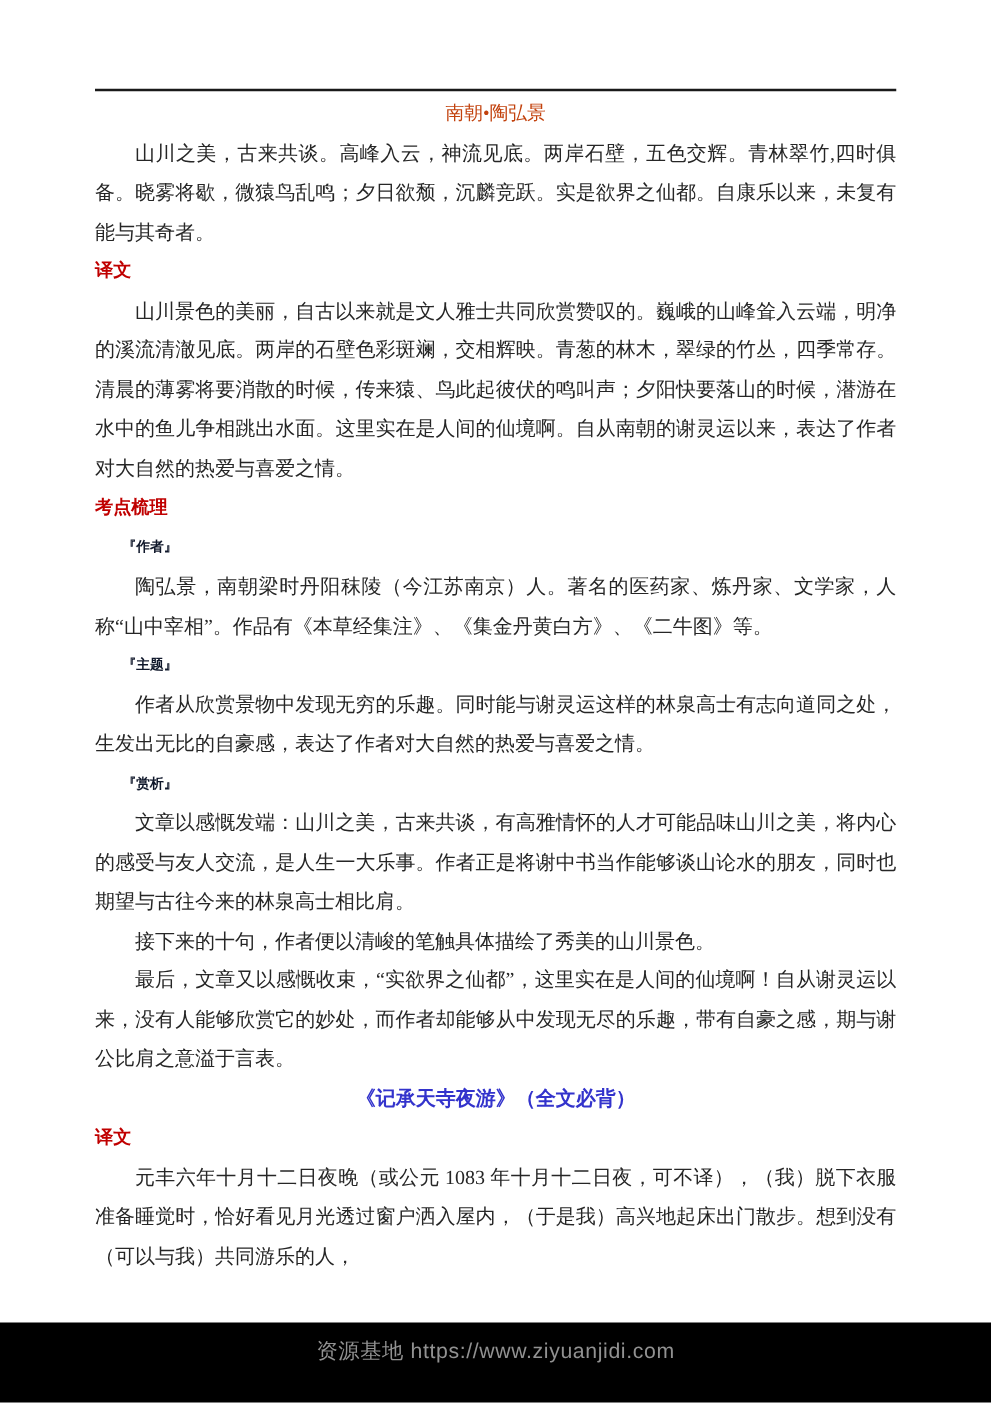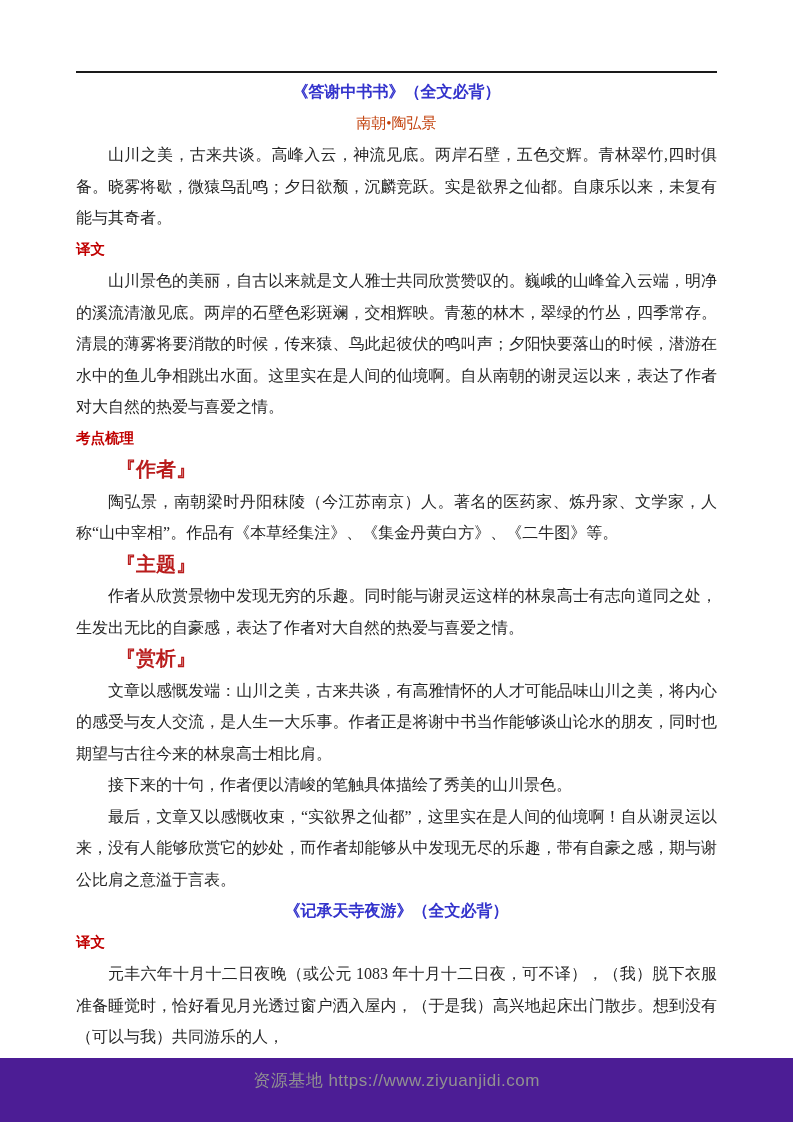--- a/index.html
+++ b/index.html
@@ -49,50 +49,49 @@
     margin: 0;
     color: #262626;
   }
   .red-heading {
     font-size: 14.5px;
     font-weight: bold;
     color: #c00000;
     line-height: 31.5px;
   }
   .sub-label {
-    font-size: 20px;
+    font-size: 11px;
     font-weight: bold;
     line-height: 31.5px;
     text-indent: 2em;
-    color: #b91c1c;
+    color: #0f172a;
   }
   .footer {
     position: absolute;
     left: 0;
     right: 0;
     bottom: 0;
     height: 64px;
-    background: #4c1d95;
+    background: #000000;
     text-align: center;
     padding-top: 11px;
     box-sizing: border-box;
     font-family: "Liberation Sans", sans-serif;
     font-size: 17px;
     color: #919191;
     letter-spacing: 0.5px;
   }
   .footer span { cursor: pointer; }
 </style>
 </head>
 <body>
 
 <div class="page">
   <div class="header-rule"></div>
 
-  <h1 class="doc-title">《答谢中书书》（全文必背）</h1>
   <div class="author-line">南朝•陶弘景</div>
   <p class="body-para">山川之美，古来共谈。高峰入云，神流见底。两岸石壁，五色交辉。青林翠竹,四时俱备。晓雾将歇，微猿鸟乱鸣；夕日欲颓，沉麟竞跃。实是欲界之仙都。自康乐以来，未复有能与其奇者。</p>
 
   <div class="red-heading">译文</div>
   <p class="body-para">山川景色的美丽，自古以来就是文人雅士共同欣赏赞叹的。巍峨的山峰耸入云端，明净的溪流清澈见底。两岸的石壁色彩斑斓，交相辉映。青葱的林木，翠绿的竹丛，四季常存。清晨的薄雾将要消散的时候，传来猿、鸟此起彼伏的鸣叫声；夕阳快要落山的时候，潜游在水中的鱼儿争相跳出水面。这里实在是人间的仙境啊。自从南朝的谢灵运以来，表达了作者对大自然的热爱与喜爱之情。</p>
 
   <div class="red-heading">考点梳理</div>
 
   <div class="sub-label">『作者』</div>
   <p class="body-para">陶弘景，南朝梁时丹阳秣陵（今江苏南京）人。著名的医药家、炼丹家、文学家，人称“山中宰相”。作品有《本草经集注》、《集金丹黄白方》、《二牛图》等。</p>

